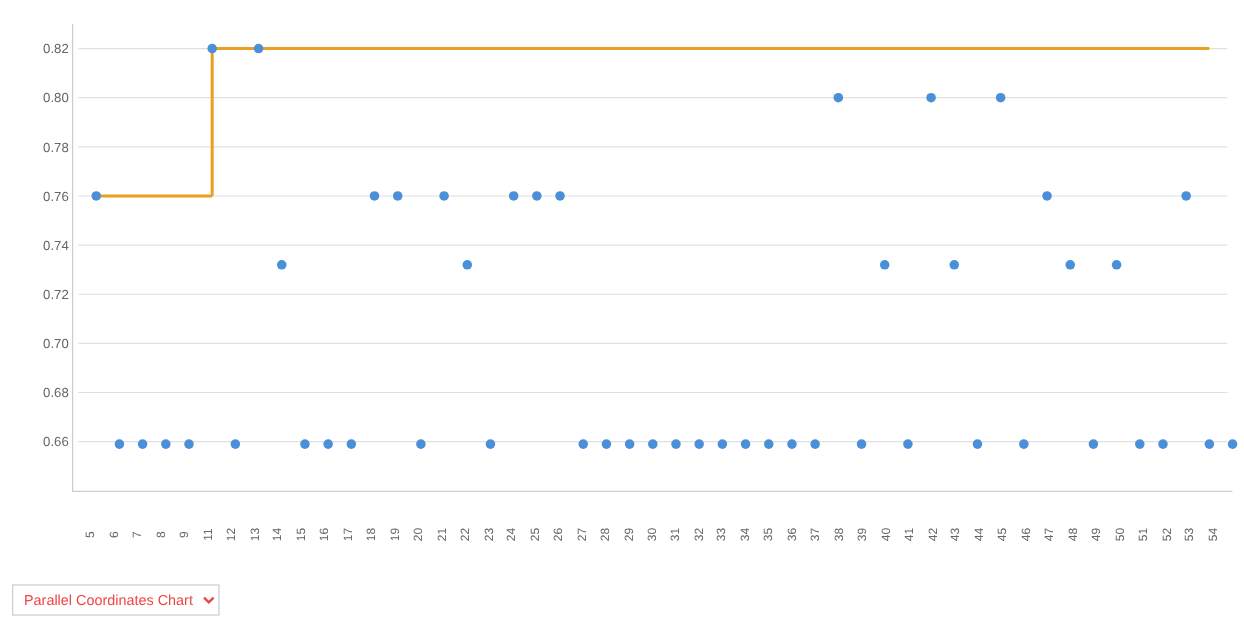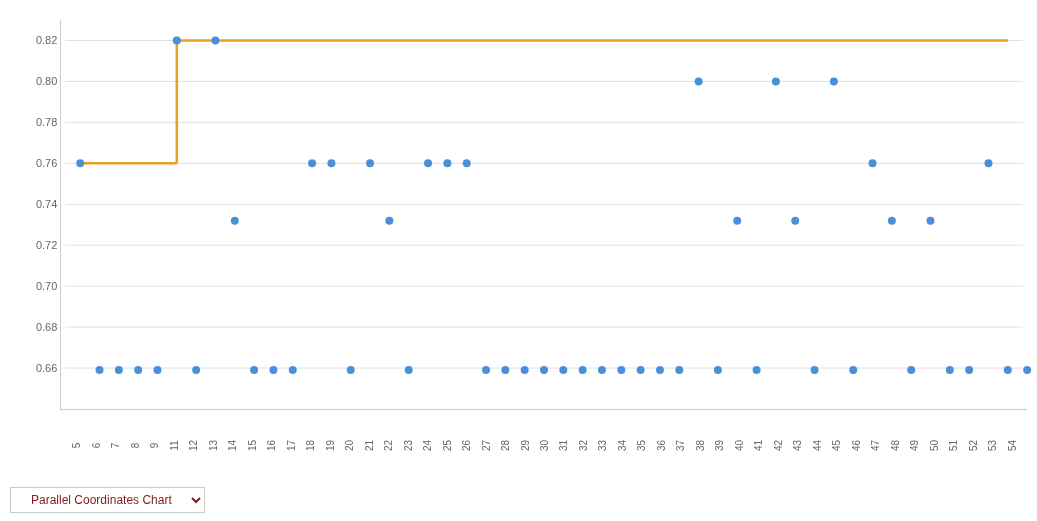--- a/index.html
+++ b/index.html
@@ -47,25 +47,25 @@
       transform-origin: center center;
       white-space: nowrap;
     }
     .bottom-bar {
       position: absolute;
       bottom: 0;
       left: 0;
       padding: 8px 10px;
     }
     .dropdown {
-      padding: 4px 16px;
+      padding: 4px 5px;
       font-size: 12px;
       border: 1px solid #ccc;
       background: #fff;
-      color: #7f1d1d;
+      color: #ef4444;
       cursor: pointer;
       appearance: auto;
     }
     svg.chart-svg {
       position: absolute;
       top: 0; left: 0; width: 100%; height: 100%;
       overflow: visible;
     }
   </style>
 </head>

